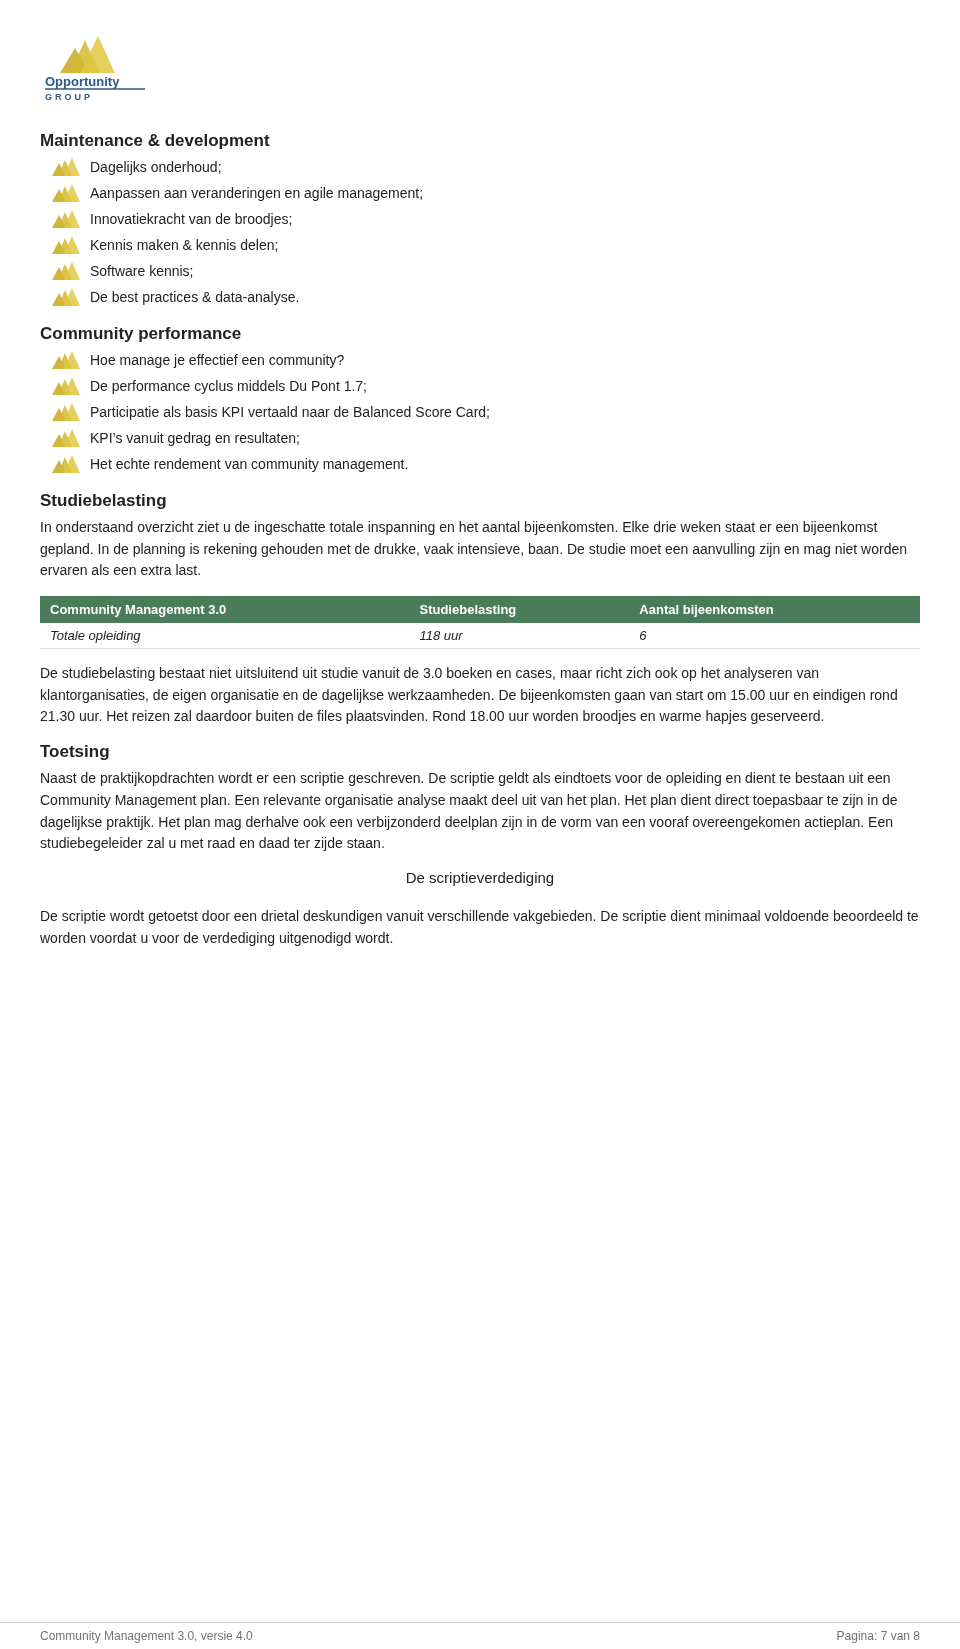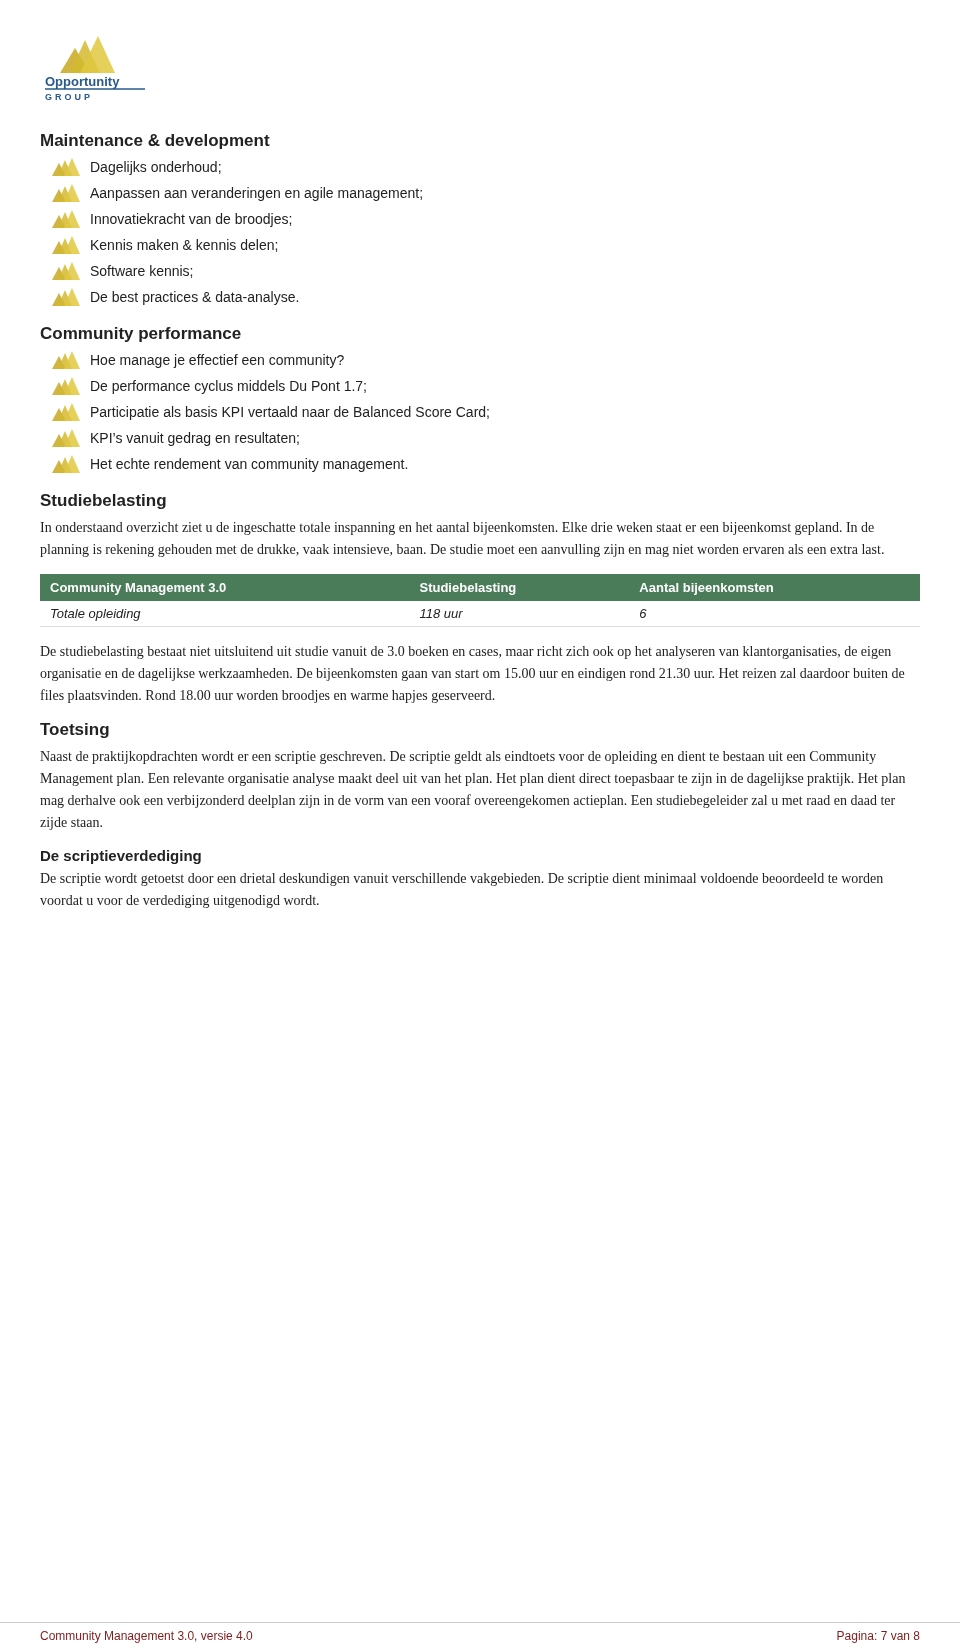--- a/index.html
+++ b/index.html
@@ -38,23 +38,24 @@
     
     .section-heading {
       font-size: 17px;
       font-weight: bold;
       color: #222;
       margin-bottom: 6px;
     }
 
     .sub-heading {
       font-size: 15px;
-      font-weight: bold;
+      font-weight: normal;
       color: #222;
-      margin-bottom: 4px;
+      margin-bottom: 20px;
+      text-align: center;
     }
 
     
     .bullet-list {
       list-style: none;
       margin: 0 0 10px 0;
       padding: 0;
     }
 
     .bullet-list li {
@@ -78,21 +79,20 @@
     }
 
     
     .content-section {
       margin-bottom: 14px;
     }
 
     p {
       line-height: 1.55;
       margin-bottom: 8px;
-      font-family: Liberation Serif, serif;
     }
 
     
     .study-table {
       width: 100%;
       border-collapse: collapse;
       margin: 14px 0 14px 0;
     }
 
     .study-table thead tr {
@@ -122,21 +122,21 @@
     .footer {
       position: fixed;
       bottom: 0;
       left: 0;
       width: 960px;
       border-top: 1px solid #ccc;
       padding: 6px 40px;
       display: flex;
       justify-content: space-between;
       font-size: 12px;
-      color: #7f1d1d;
+      color: #737373;
       background: #fff;
     }
 
     .main-content {
       padding-top: 10px;
     }
   </style>
 </head>
 <body>
 

